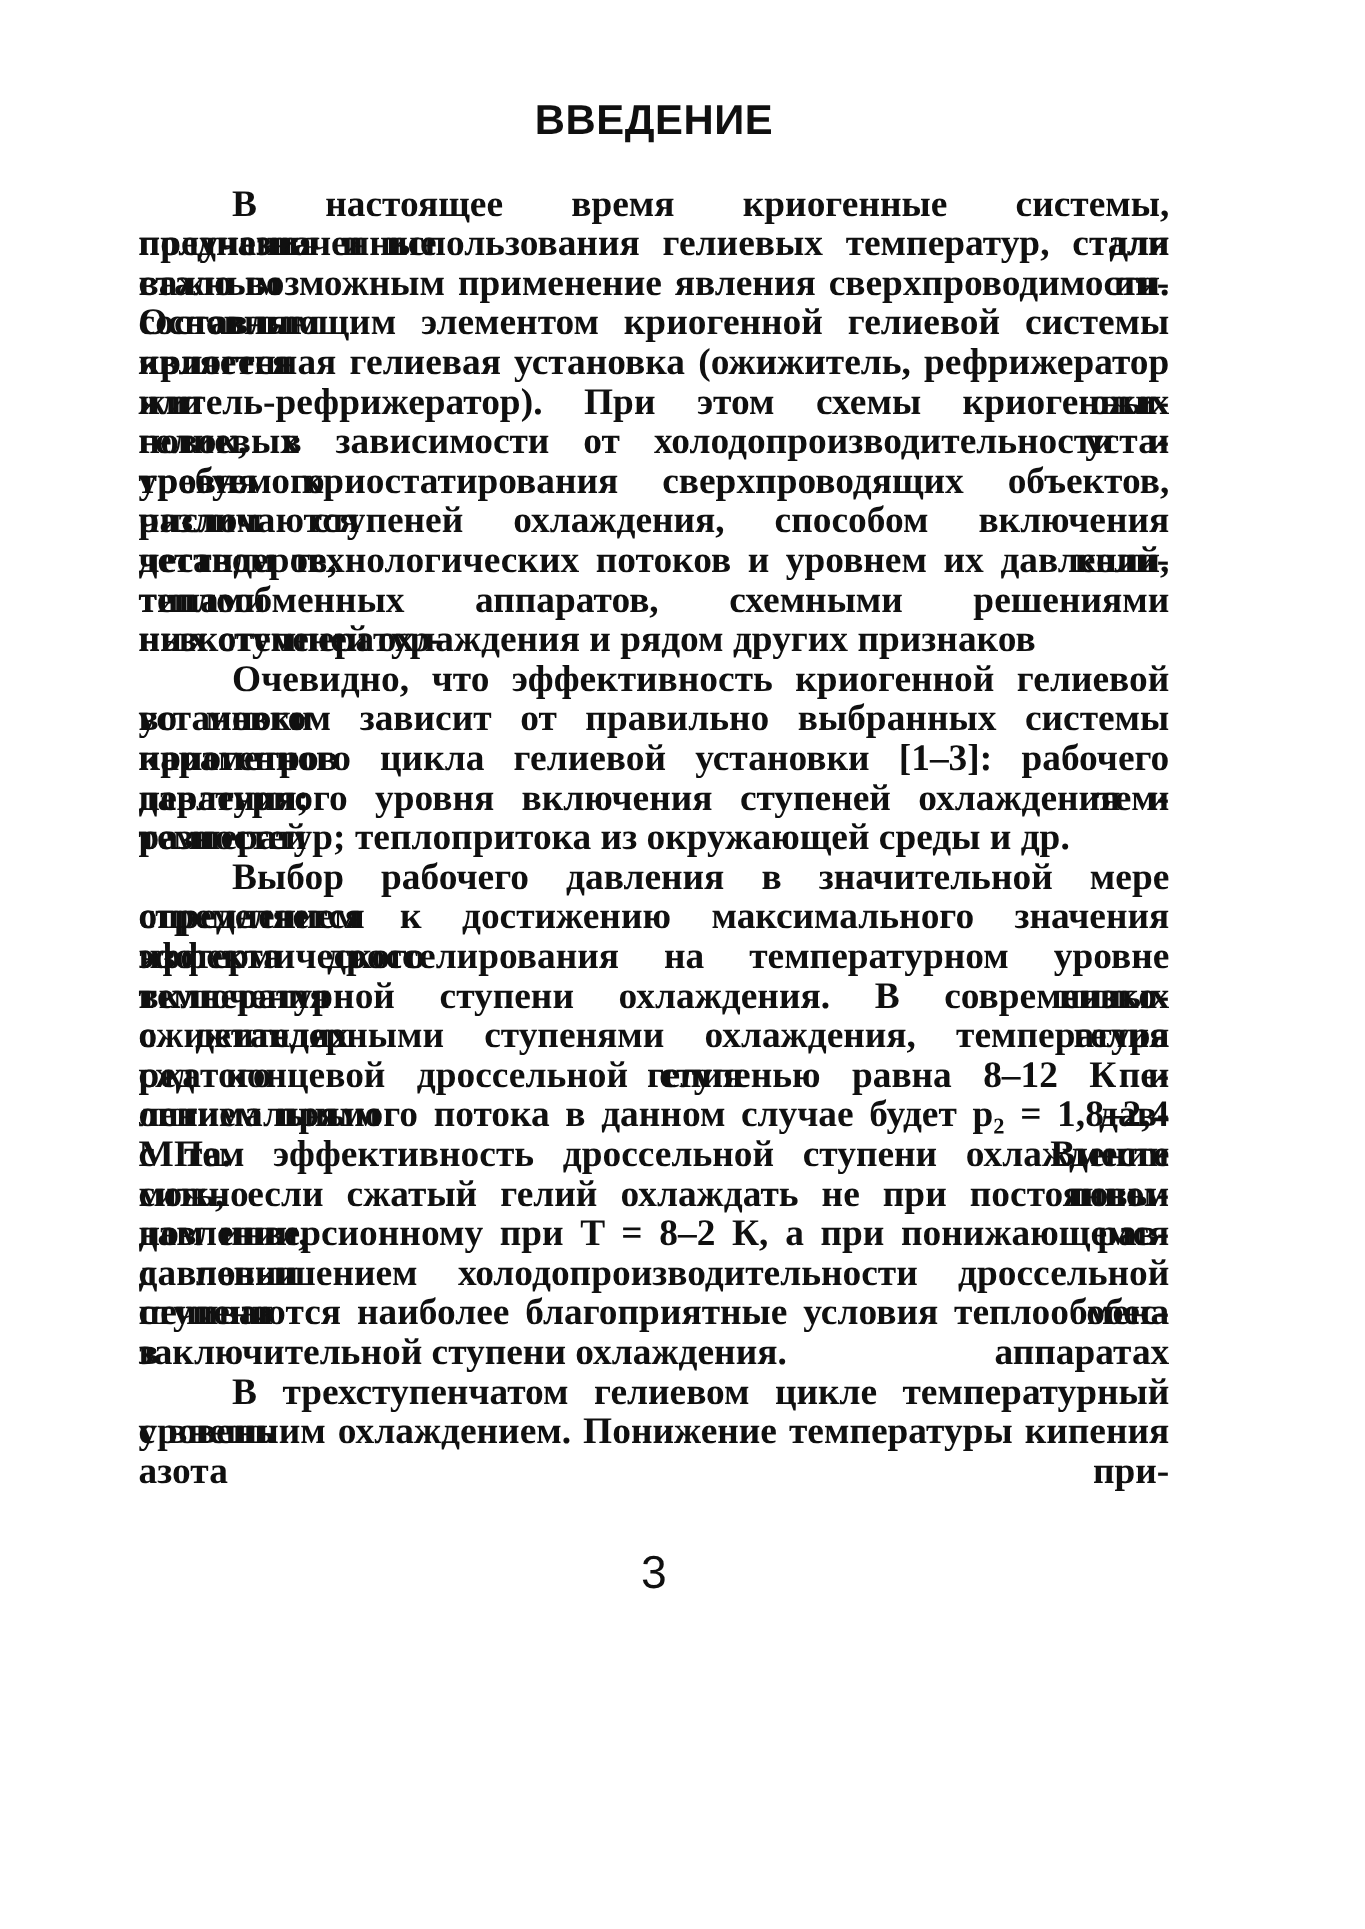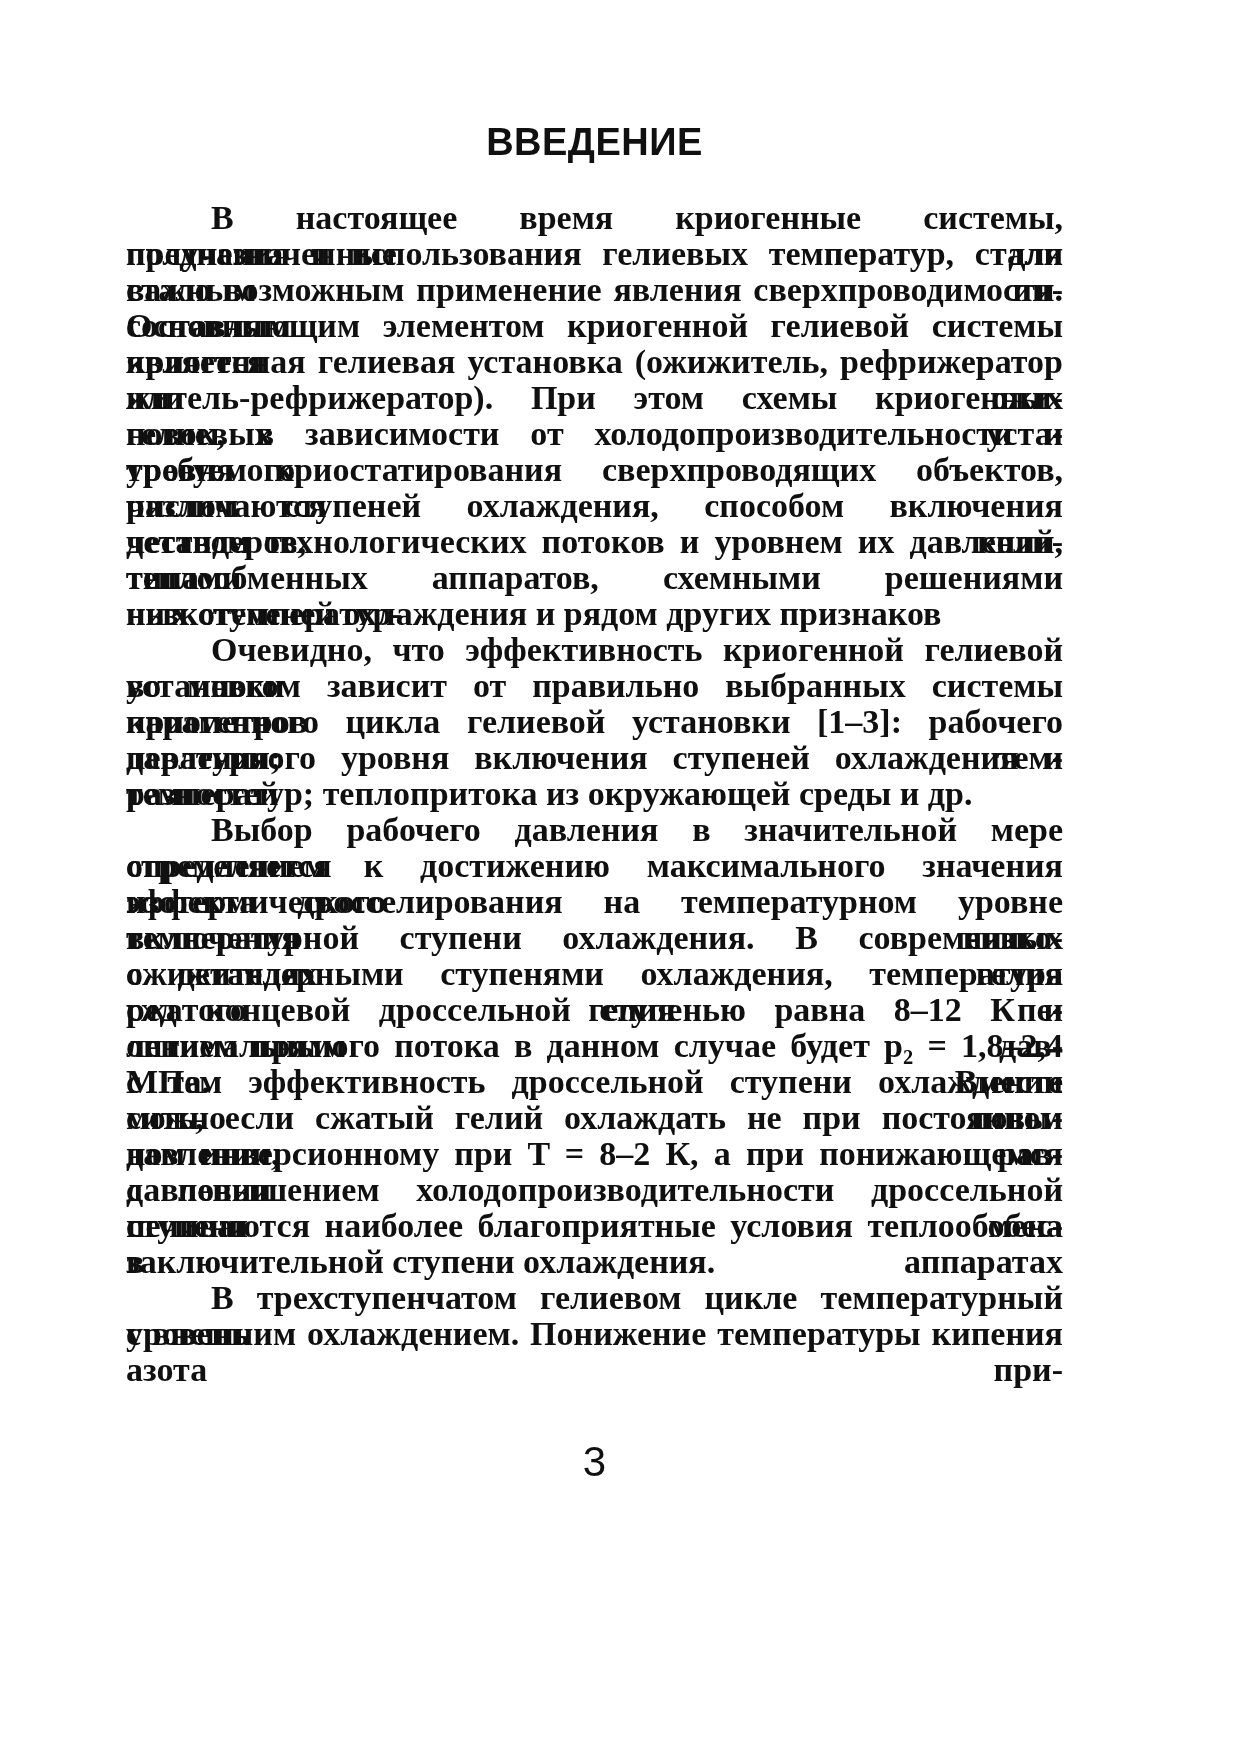--- a/index.html
+++ b/index.html
@@ -14,21 +14,21 @@
     margin: 0 auto;
     background: #ffffff;
     overflow: hidden;
     color: #101010;
   }
   .content {
     margin-left: 126px;
     width: 937px;
   }
   .doc-title {
-    padding-top: 120px;
+    padding-top: 88px;
     margin: 0;
     font-family: "Liberation Sans", "DejaVu Sans", sans-serif;
     font-weight: bold;
     font-size: 38px;
     line-height: 44px;
     text-align: center;
     letter-spacing: 0.5px;
   }
   .body-text {
     margin-top: 36px;

